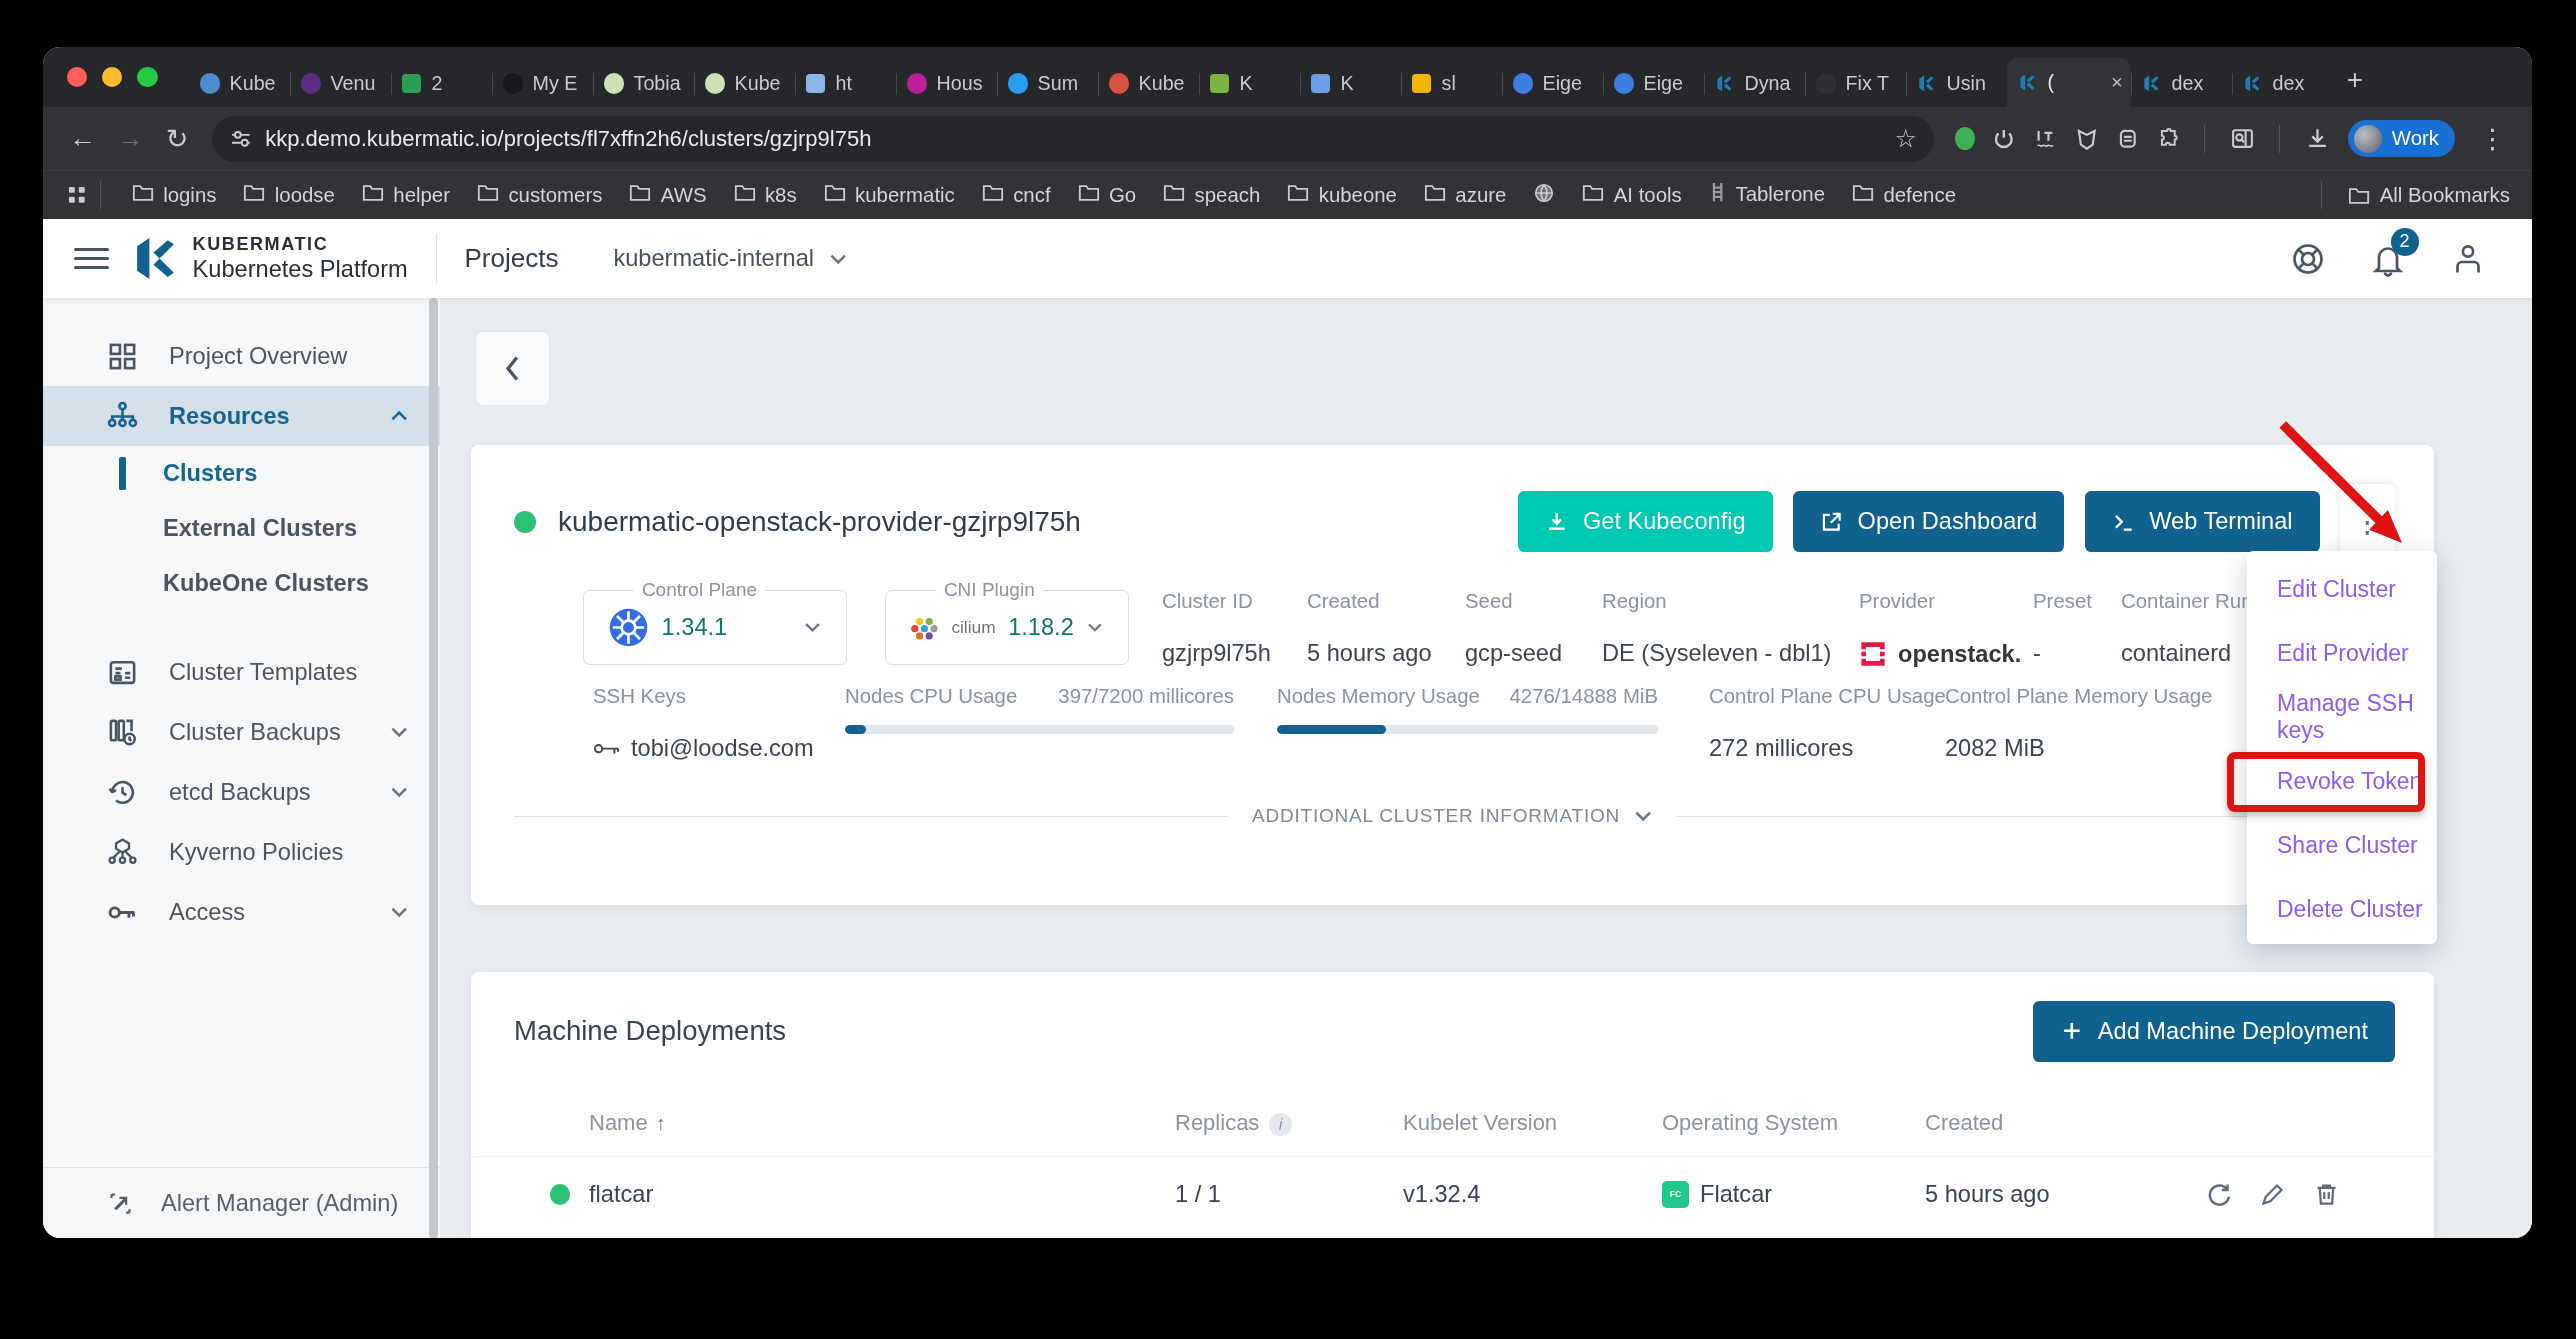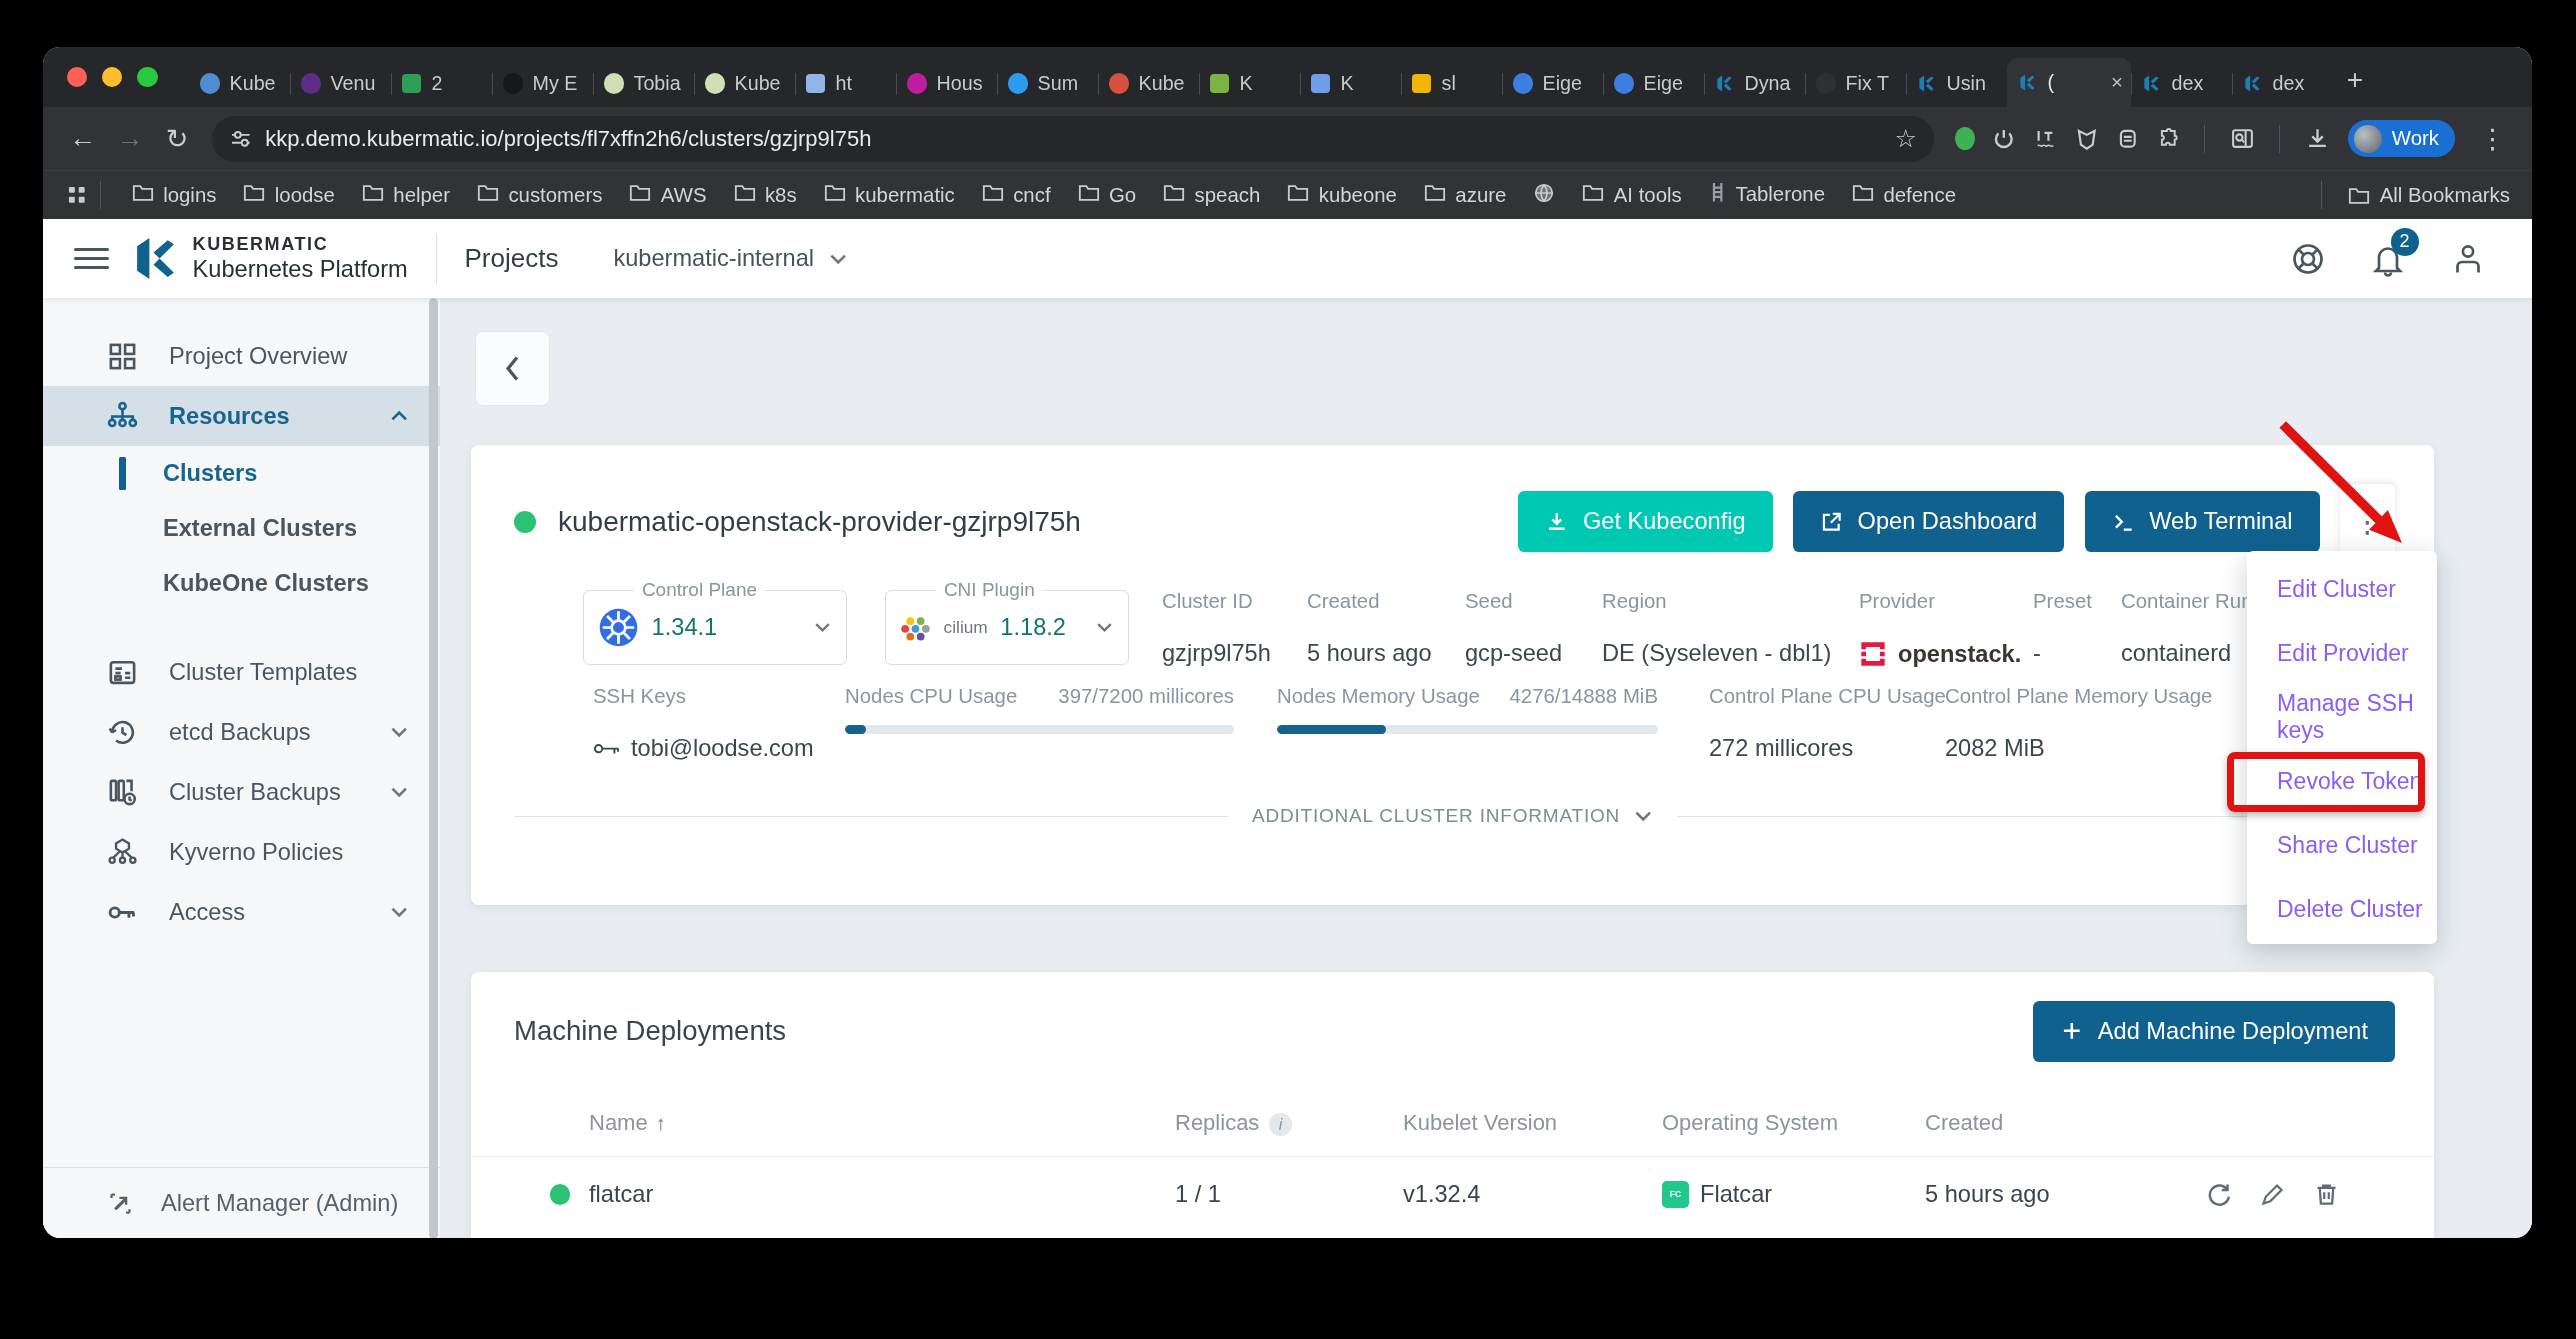--- a/index.html
+++ b/index.html
@@ -78,21 +78,21 @@
   .clustername{font-size:28px;color:#323d49;}
   .btns{margin-left:auto;display:flex;align-items:center;gap:20.4px;}
   .btn{height:61px;border-radius:6.3px;display:flex;align-items:center;gap:14px;padding:0 27px;
        color:#fff;font-size:23.6px;white-space:nowrap;}
   .btn.teal{background:#00c8b3;}
   .btn.blue{background:#11618f;}
   .kebabbtn{width:55px;height:75px;background:#fff;border-radius:6.3px 6.3px 0 0;display:flex;align-items:center;
             justify-content:center;font-size:30px;color:#5f6b78;box-shadow:0 -1.6px 7.9px rgba(30,50,70,.12);}
   .drow1{position:absolute;left:0;top:145px;height:86px;width:100%;}
   .fieldset{position:absolute;height:75px;border:0.8px solid #d7dde3;border-radius:6.3px;display:flex;
-            align-items:center;padding:0 14px;gap:12.6px;}
+            align-items:center;padding:0 24px;gap:12.6px;}
   .fieldset .flab{position:absolute;top:-11.8px;left:50px;background:#fff;padding:0 7.9px;font-size:19px;color:#8a95a1;}
   .fval{font-size:23.6px;color:#0f766e;}
   .col{position:absolute;top:0;}
   .col .lab{font-size:20.4px;color:#8a95a1;}
   .col .val{font-size:23.6px;color:#3c4653;margin-top:27px;display:flex;align-items:center;gap:11px;}
   .drow2{position:absolute;left:0;top:240px;height:94px;width:100%;}
   .bar{width:100%;height:8.6px;background:#e2e7ec;border-radius:4.7px;margin-top:17.3px;overflow:hidden;}
   .bar i{display:block;height:100%;background:#16618e;border-radius:4.7px;}
   .usagehead{display:flex;justify-content:space-between;align-items:baseline;}
   .moreinfo{position:absolute;left:43px;right:43px;top:360px;display:flex;align-items:center;gap:23.6px;
@@ -614,46 +614,46 @@
                       <rect x="6.5" y="15" width="4" height="2.5"></rect>
                     </g>
                   </svg>
                 </span>
                 <span class="lab">Cluster Templates</span>
               </div>
               <div class="sbitem">
                 <span>
                   <svg class="ic" width="31" height="31" viewBox="0 0 24 24">
                     <g fill="none" stroke="#4a5560" stroke-width="2">
-                      <path d="M4 12a8 8 0 1 1 3 6.2"></path>
-                      <path d="M4 12l-2-3M4 12l3-2" stroke-width="1.8"></path>
-                      <path d="M12 8v4l3 2"></path>
-                    </g>
-                  </svg>
-                </span>
-                <span class="lab">etcd Backups</span>
-                <span>
-                  <svg class="ic chev" width="20.4" height="14" viewBox="0 0 24 16">
-                    <polyline points="4,4 12,12 20,4" stroke="#6a7682"></polyline>
-                  </svg>
-                </span>
-              </div>
-              <div class="sbitem">
-                <span>
-                  <svg class="ic" width="31" height="31" viewBox="0 0 24 24">
-                    <g fill="none" stroke="#4a5560" stroke-width="2">
                       <rect x="3" y="3" width="4" height="15" rx="1"></rect>
                       <rect x="9" y="3" width="4" height="15" rx="1"></rect>
                       <path d="M15 3h4v8"></path>
                       <circle cx="17.5" cy="17" r="4"></circle>
                       <path d="M17.5 15v2.4l1.6 1"></path>
                     </g>
                   </svg>
                 </span>
                 <span class="lab">Cluster Backups</span>
+                <span>
+                  <svg class="ic chev" width="20.4" height="14" viewBox="0 0 24 16">
+                    <polyline points="4,4 12,12 20,4" stroke="#6a7682"></polyline>
+                  </svg>
+                </span>
+              </div>
+              <div class="sbitem">
+                <span>
+                  <svg class="ic" width="31" height="31" viewBox="0 0 24 24">
+                    <g fill="none" stroke="#4a5560" stroke-width="2">
+                      <path d="M4 12a8 8 0 1 1 3 6.2"></path>
+                      <path d="M4 12l-2-3M4 12l3-2" stroke-width="1.8"></path>
+                      <path d="M12 8v4l3 2"></path>
+                    </g>
+                  </svg>
+                </span>
+                <span class="lab">etcd Backups</span>
                 <span>
                   <svg class="ic chev" width="20.4" height="14" viewBox="0 0 24 16">
                     <polyline points="4,4 12,12 20,4" stroke="#6a7682"></polyline>
                   </svg>
                 </span>
               </div>
               <div class="sbitem">
                 <span>
                   <svg class="ic" width="31" height="31" viewBox="0 0 24 24">
                     <g fill="none" stroke="#4a5560" stroke-width="1.8">

